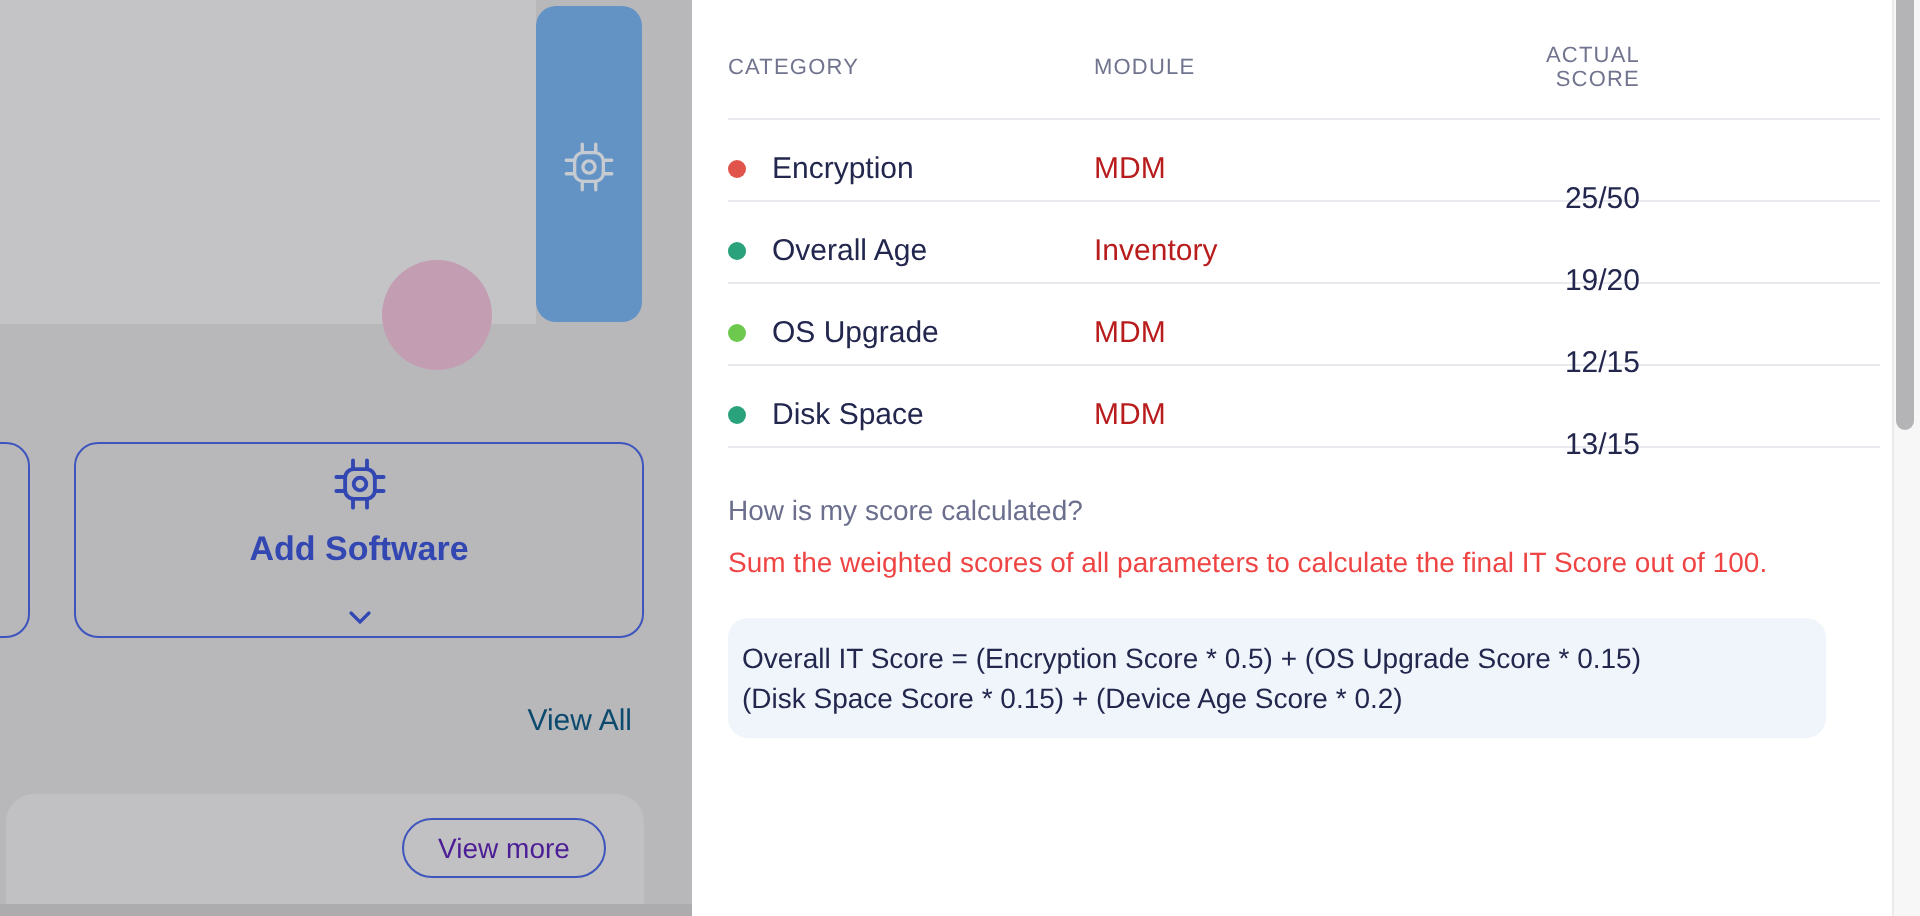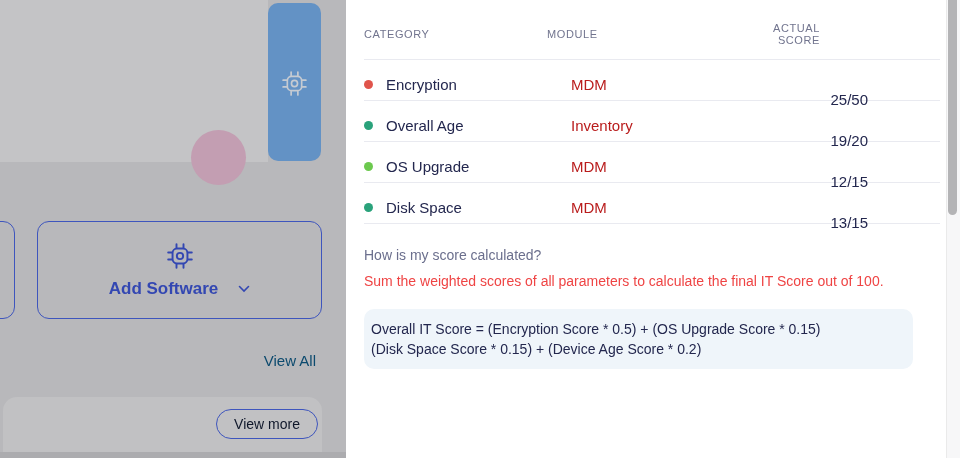--- a/index.html
+++ b/index.html
@@ -8,37 +8,37 @@
   .stage { position:relative; width:960px; height:458px; background:#ffffff; overflow:hidden; }
 
   
   .left-region { position:absolute; left:0; top:0; width:346px; height:458px; background:#b8b8bb; }
   .left-top-light { position:absolute; left:0; top:0; width:268px; height:162px; background:#c4c4c6; }
   .blue-bar { position:absolute; left:268px; top:3px; width:53px; height:158px; background:#6392c5; border-radius:10px; }
   .blue-bar .chip { position:absolute; left:13px; top:67px; }
   .pink-circle { position:absolute; left:191px; top:130px; width:55px; height:55px; border-radius:50%; background:#c39eb2; }
   .ghost-btn-left { position:absolute; left:-36px; top:221px; width:51px; height:98px; border:1.5px solid #3e55bd; border-radius:12px; background:transparent; }
   .add-software { position:absolute; left:37px; top:221px; width:285px; height:98px; border:1.5px solid #3e55bd; border-radius:12px; background:transparent; display:flex; flex-direction:column; align-items:center; justify-content:center; gap:9px; cursor:pointer; }
-  .add-software .label-row { display:flex; align-items:center; gap:20px; color:#3347b2; font-weight:bold; font-size:17px; }
+  .add-software .label-row { display:flex; align-items:center; gap:20px; color:#3347b2; font-weight:bold; font-size:17px;flex-direction:column; }
   .view-all { position:absolute; right:30px; top:352px; font-size:15px; color:#0c4a6e; cursor:pointer; }
   .bottom-card { position:absolute; left:3px; top:397px; width:319px; height:55px; background:#c1c1c3; border-radius:14px 14px 0 0; }
-  .view-more { position:absolute; left:216px; top:409px; width:102px; height:30px; border:1.5px solid #3e55bd; border-radius:15px; background:transparent; color:#0f172a; font-size:14px; display:flex; align-items:center; justify-content:center; cursor:pointer; font-family:"Liberation Sans", sans-serif; }
+  .view-more { position:absolute; left:201px; top:409px; width:102px; height:30px; border:1.5px solid #3e55bd; border-radius:15px; background:transparent; color:#4c1d95; font-size:14px; display:flex; align-items:center; justify-content:center; cursor:pointer; font-family:"Liberation Sans", sans-serif; }
   .bottom-strip { position:absolute; left:0; top:452px; width:346px; height:6px; background:#acacaf; }
 
   
   .panel { position:absolute; left:346px; top:0; width:600px; height:458px; background:#ffffff; padding-left:18px; }
   .scroll-track { position:absolute; left:946px; top:0; width:14px; height:458px; background:#f7f7f8; border-left:1px solid #eaeaea; }
   .scroll-thumb { position:absolute; left:948px; top:-6px; width:9px; height:221px; background:#b4b4b6; border-radius:5px; cursor:pointer; }
 
   .score-table { width:576px; }
   .tgrid { display:grid; grid-template-columns:183px 184px 89px 1fr; align-items:center; }
   .thead { padding-top:22px; padding-bottom:13px; border-bottom:1px solid #e9eaf0; }
   .thead span { font-size:11px; letter-spacing:0.6px; color:#71748e; }
   .thead .col-score { text-align:right; }
-  .trow { height:41px; border-bottom:1px solid #e9eaf0; font-size:15px; color:#23274e;gap:24px; }
+  .trow { height:41px; border-bottom:1px solid #e9eaf0; font-size:15px; color:#23274e; }
   .cat-cell { display:flex; align-items:center; gap:13px; }
   .dot { width:9px; height:9px; border-radius:50%; flex:0 0 9px; }
   .mod-link { color:#b91c1c; cursor:pointer; }
   .score-cell { text-align:right;margin-top:31px; }
   .total-row { height:41px; border-bottom:1px solid #e9eaf0; font-weight:bold; font-size:15px; color:#23274e; }
   .total-label { padding-left:18px; grid-column:1 / span 2; }
   .total-score { text-align:right; }
 
   .help-q { margin-top:23px; font-size:14px; color:#6b6f8d; }
   .help-desc { margin-top:10px; font-size:14px; color:#ef4444; }

